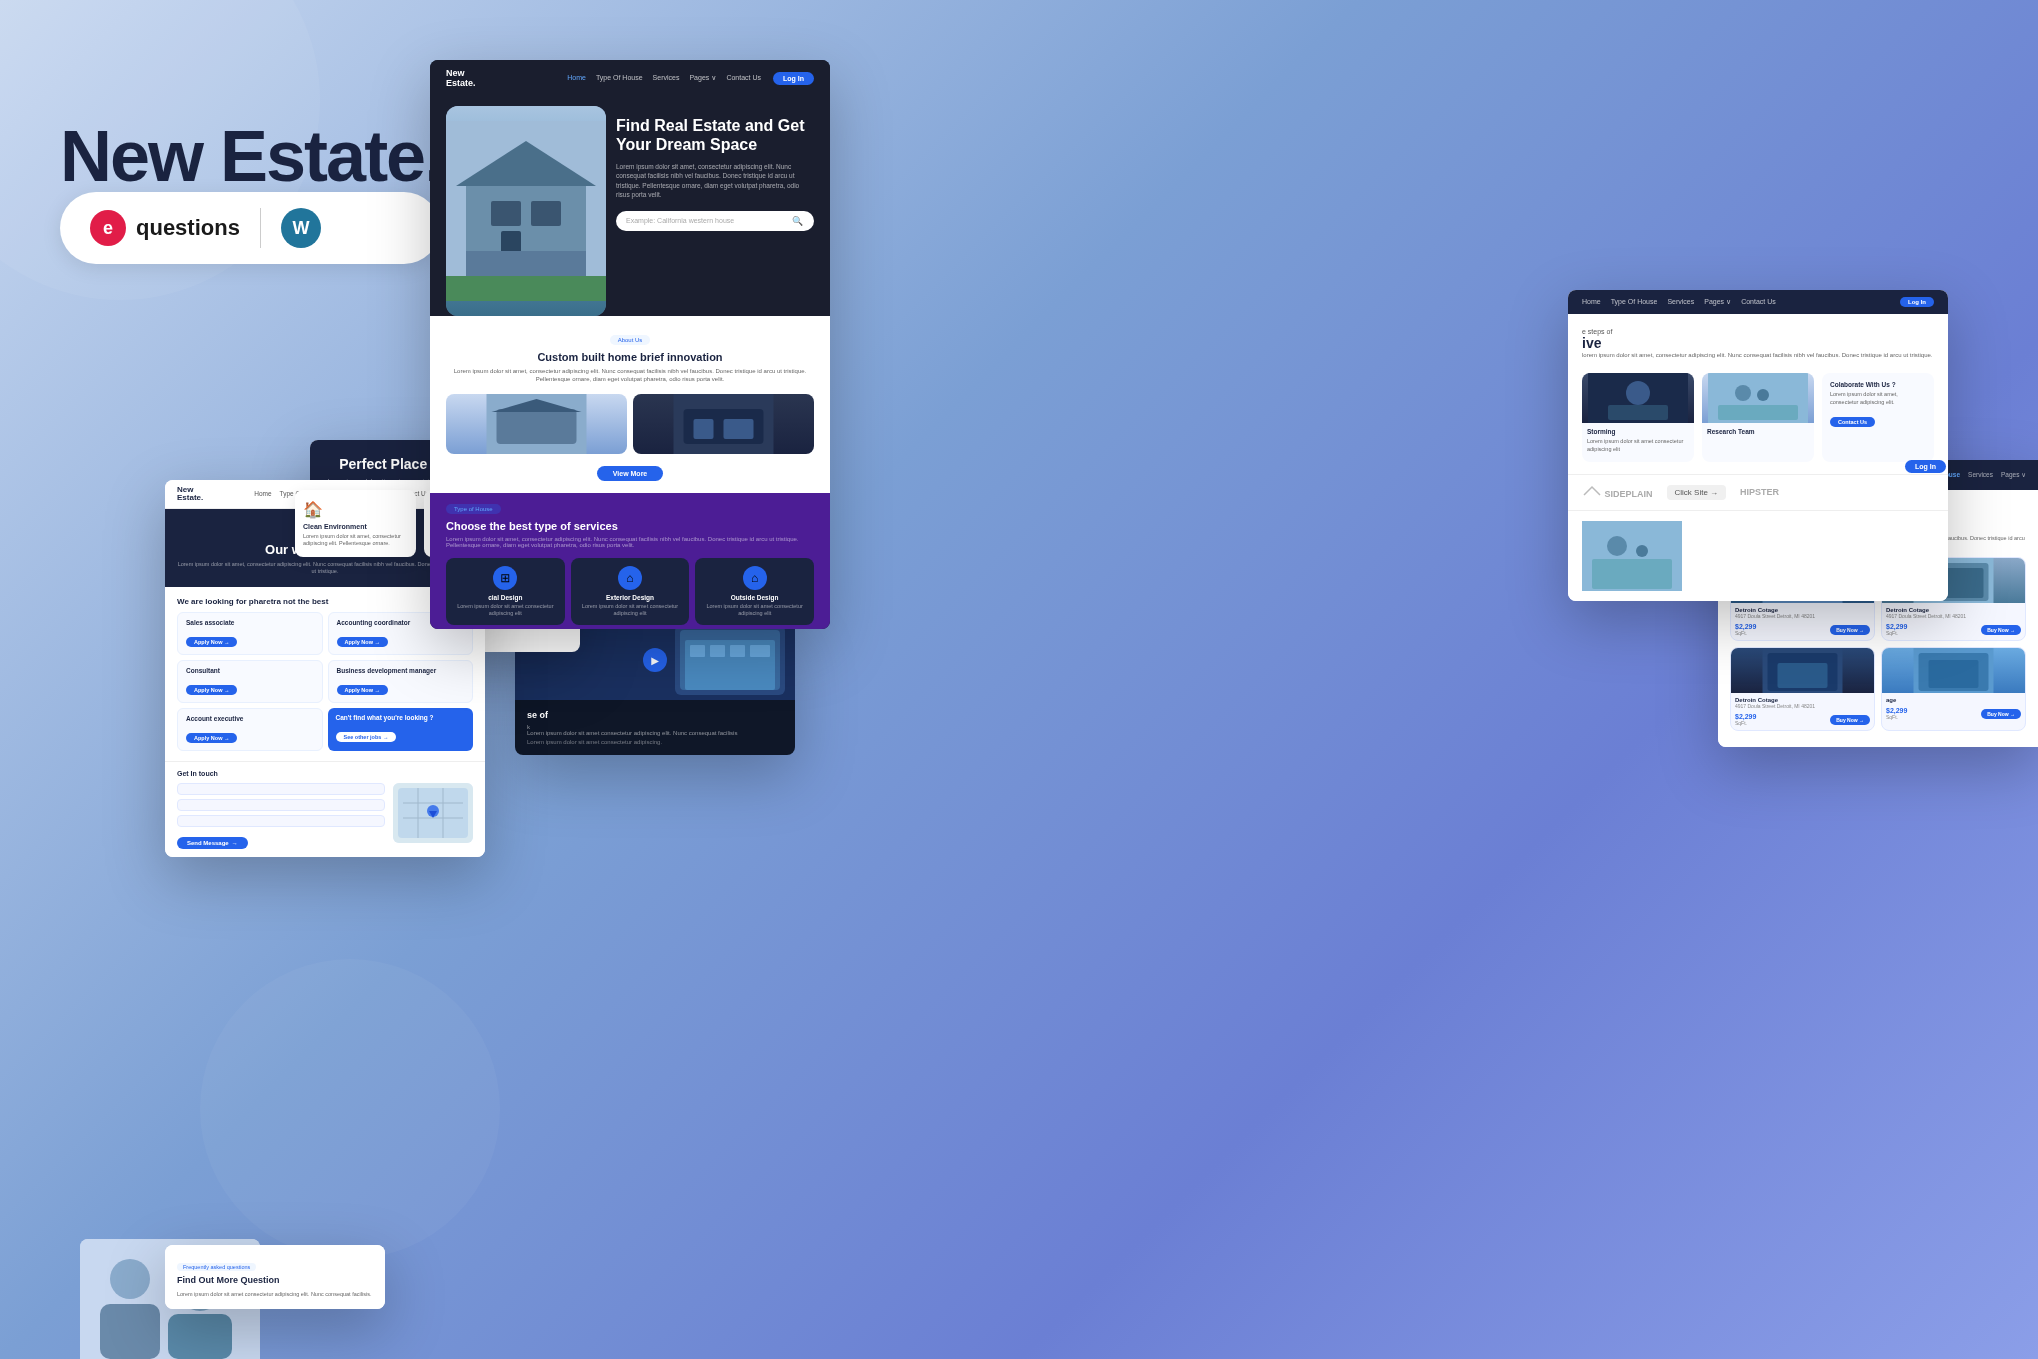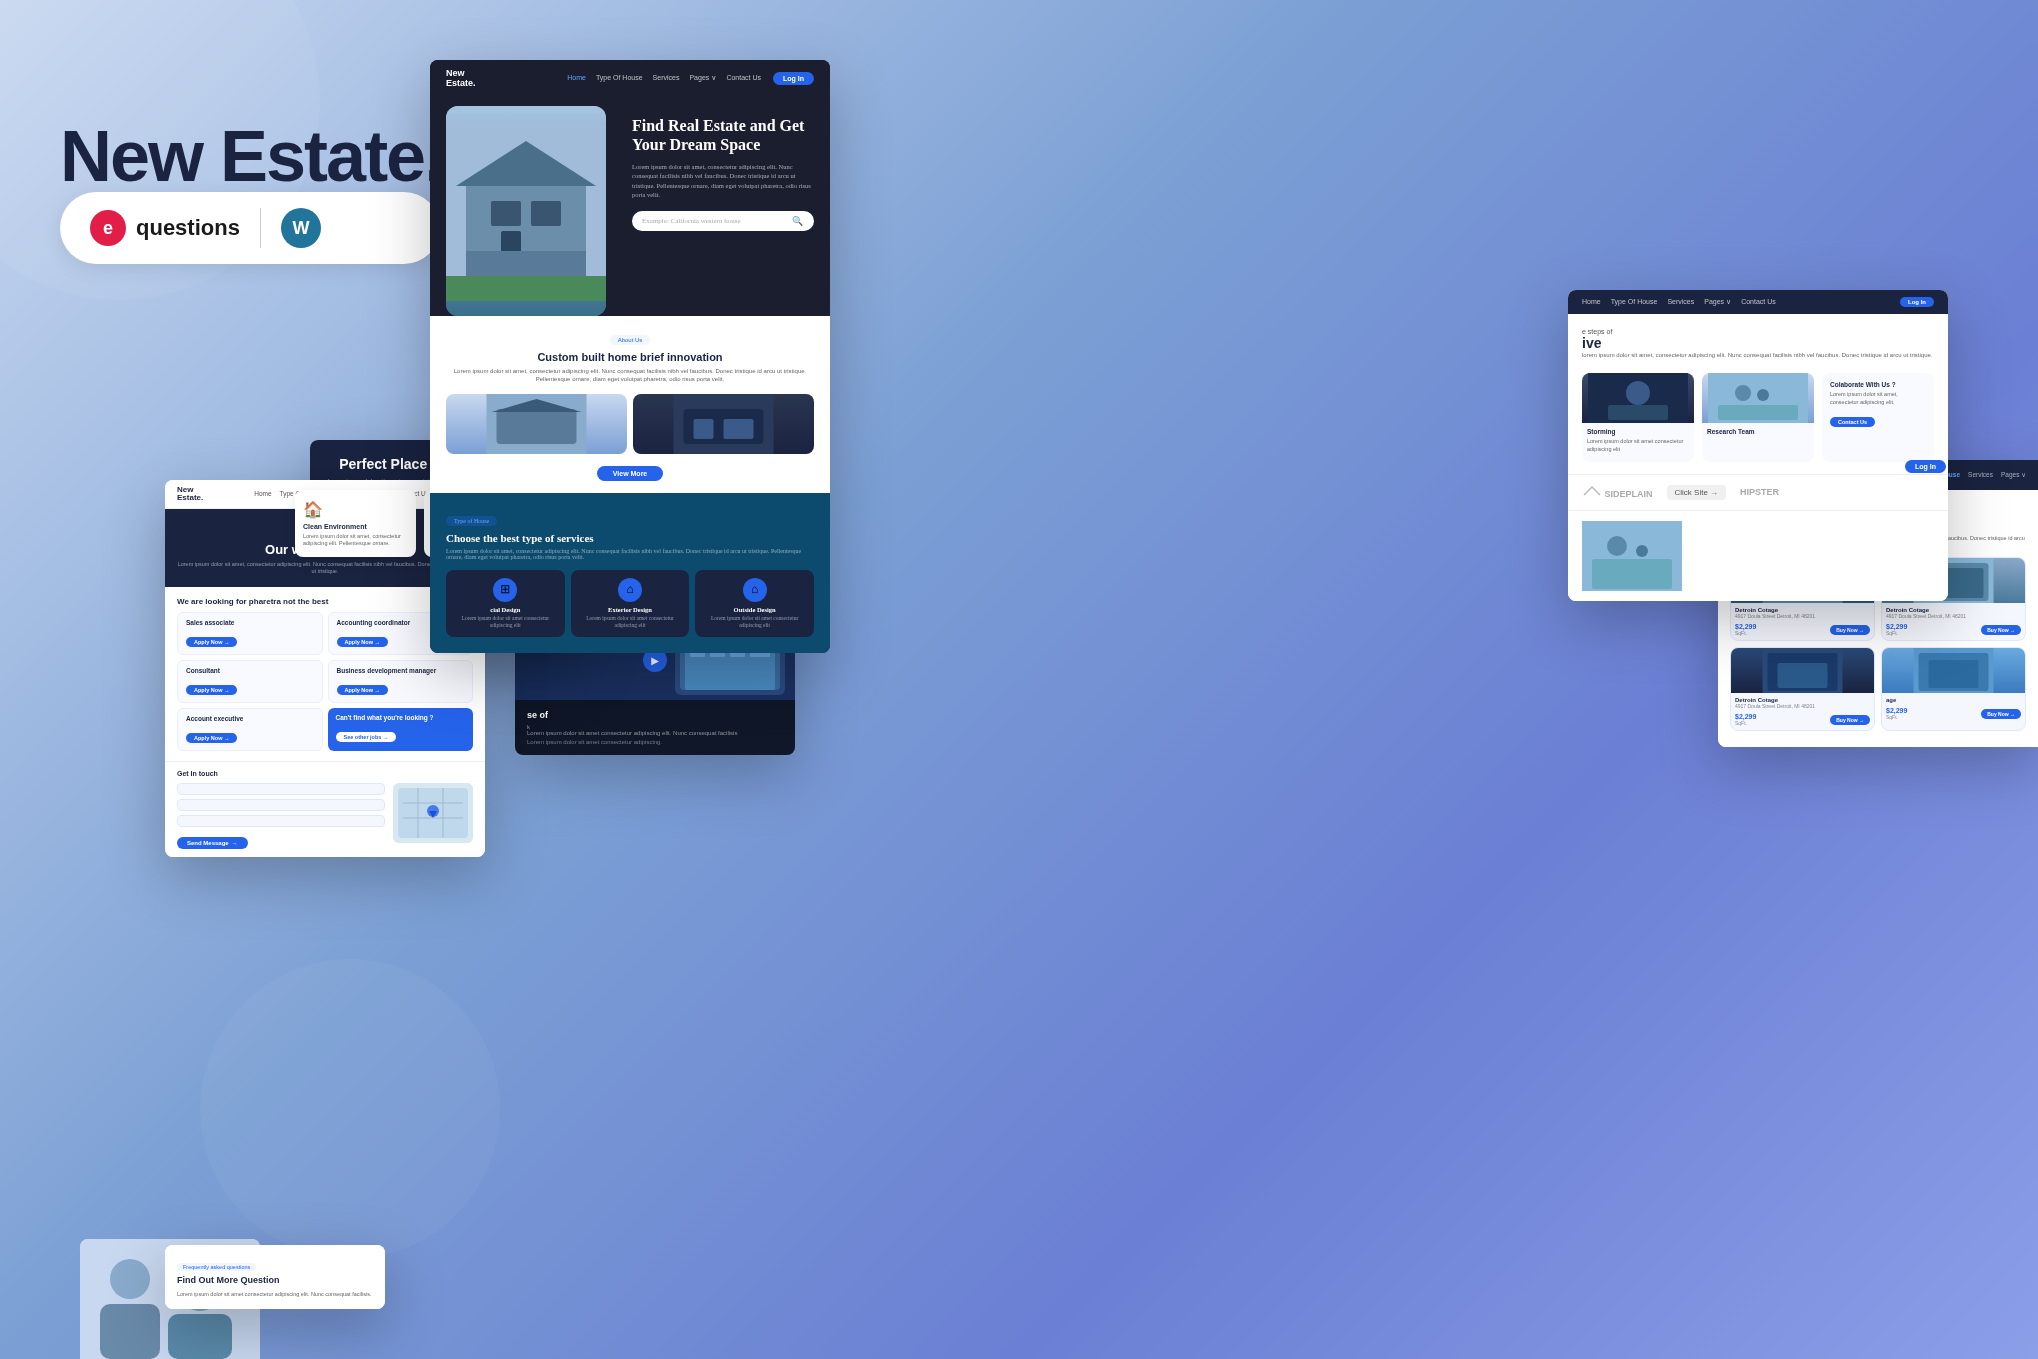--- a/index.html
+++ b/index.html
@@ -127,23 +127,22 @@
       border-radius: 20px;
       font-size: 7px;
       font-weight: 600;
     }
     .nav-link-active { color: #60a5fa; }
 
     .hero-section {
       background: #1a1e2e;
       padding: 10px 16px 0;
       display: flex;
-      gap: 26px;
+      gap: 10px;
       min-height: 220px;
-      font-family: Liberation Serif, serif;
     }
     .hero-image {
       width: 160px;
       min-height: 180px;
       border-radius: 12px;
       background: linear-gradient(180deg, #8ba4c8 0%, #5a7a9a 100%);
       overflow: hidden;
       flex-shrink: 0;
       position: relative;
     }
@@ -228,23 +227,22 @@
       color: white;
       padding: 4px 16px;
       border-radius: 20px;
       font-size: 7px;
       font-weight: 600;
       display: inline-block;
     }
 
     
     .services-section-mini {
-      background: #0c4a6e;
-      padding: 16px 16px;
-      font-family: Liberation Serif, serif;
+      background: #4c1d95;
+      padding: 4px 16px;
     }
     .services-badge {
       background: rgba(37,99,235,0.3);
       color: #60a5fa;
       font-size: 6px;
       padding: 2px 8px;
       border-radius: 10px;
       display: inline-block;
       margin-bottom: 6px;
     }

